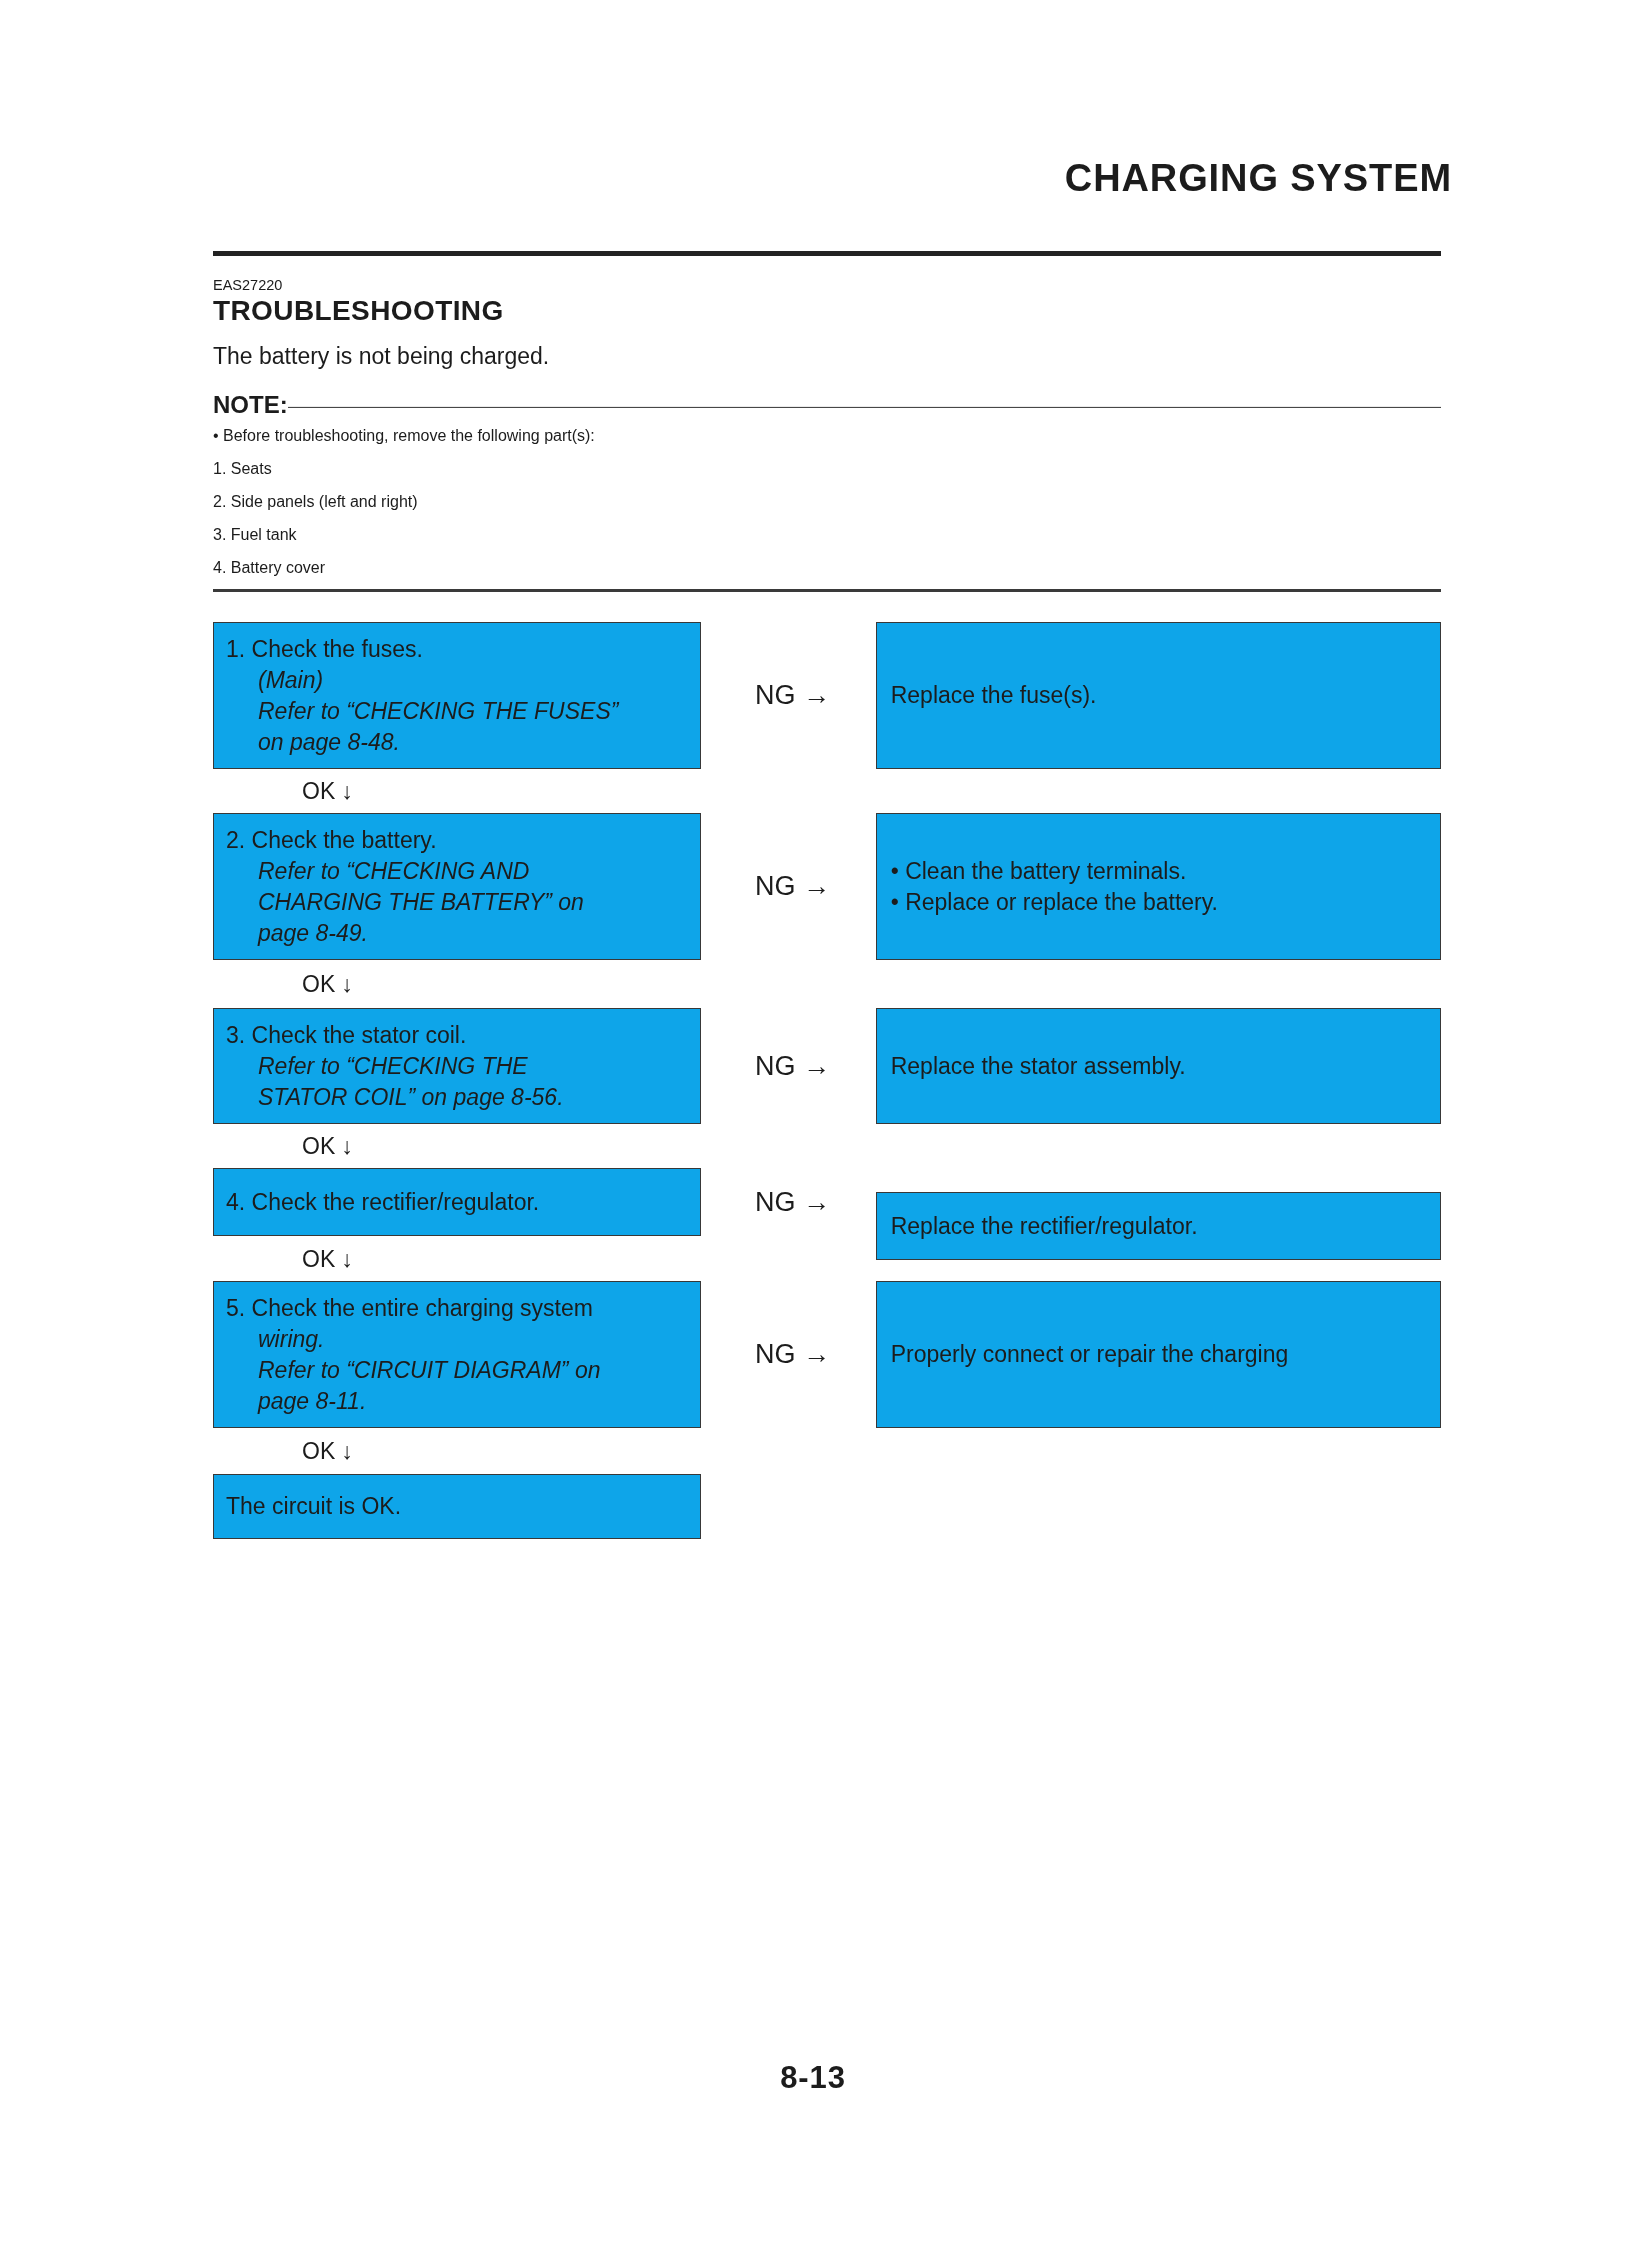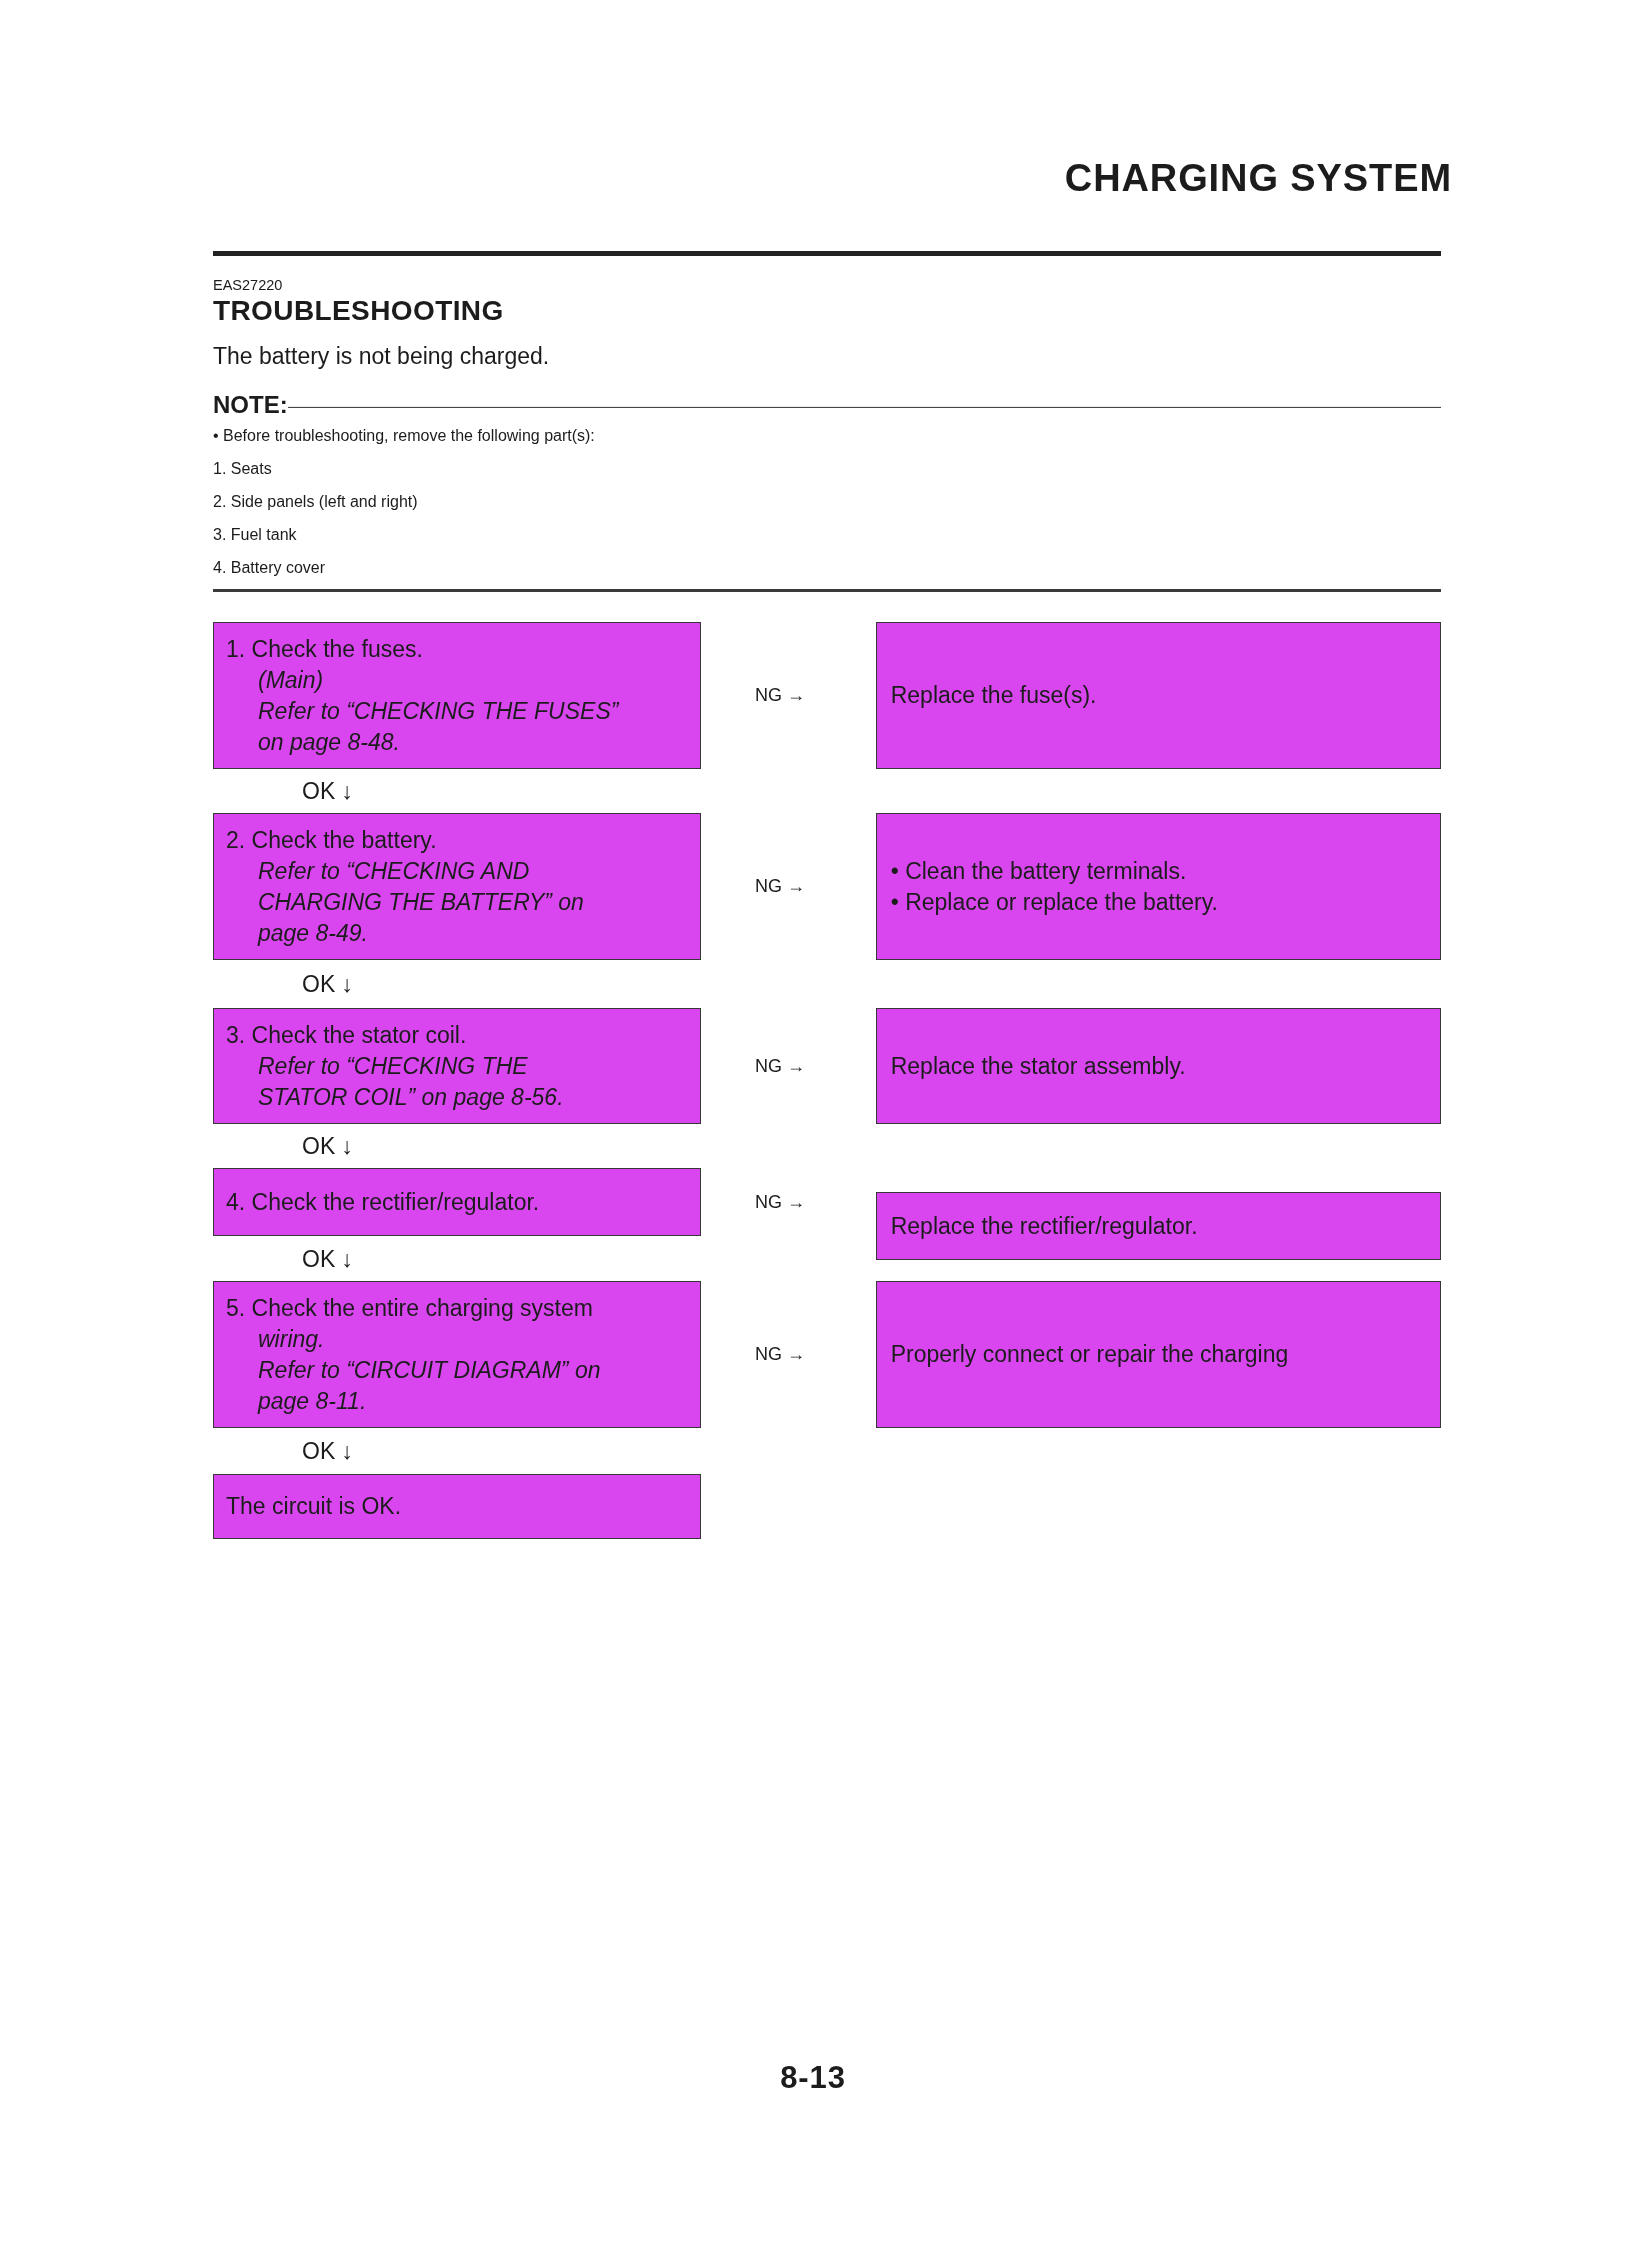--- a/index.html
+++ b/index.html
@@ -46,30 +46,30 @@
 
   
   .fc-box {
     box-sizing: border-box;
     border: 1.7px solid #383838;
     display: flex;
     flex-direction: column;
     justify-content: center;
     font-size: 23px;
     line-height: 31px;
-    background: #d946ef;
+    background: #0ea5e9;
   }
   .fc-left  { left: 213px;  width: 488px; padding: 0 10.2px 0 12px; }
   .fc-right { left: 876px; width: 565px; padding: 0 12px 0 13.7px; }
   .fc-line { white-space: nowrap; }
   .fc-line.cont { padding-left: 32px; font-style: italic; }
   .ng-label {
     left: 755px; width: 120px;
     display: flex; align-items: center;
-    font-size: 18px; white-space: nowrap;
+    font-size: 27px; white-space: nowrap;
   }
   .ok-label {
     left: 302px;
     display: flex; align-items: center;
     font-size: 23px; white-space: nowrap;
   }
 
   
   .page-number {
     top: 2060px; left: 0; width: 1626px;

